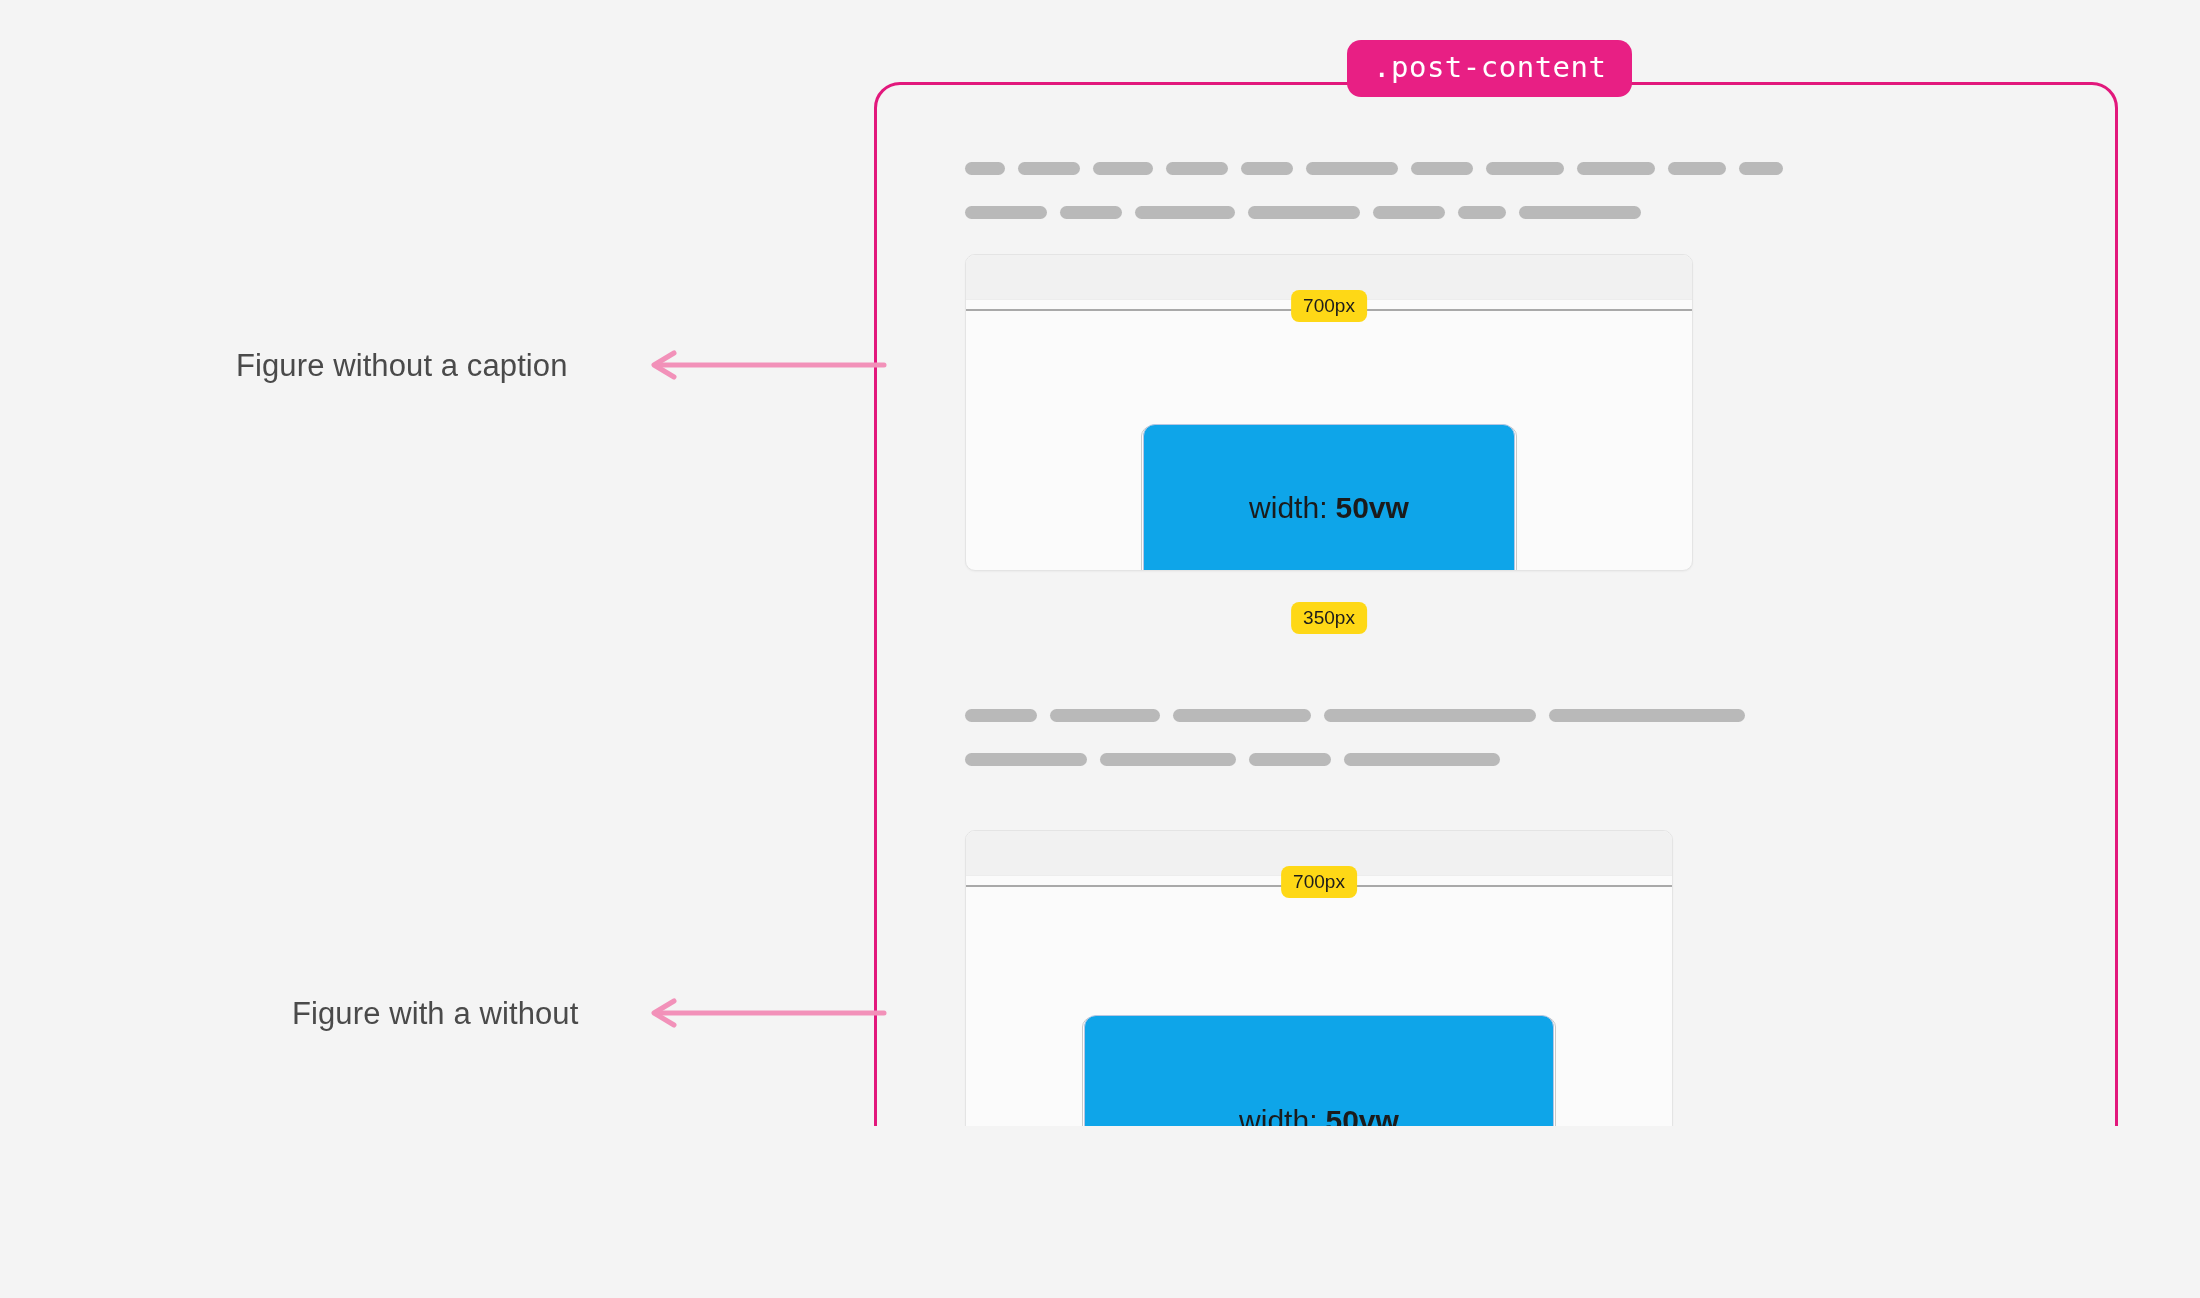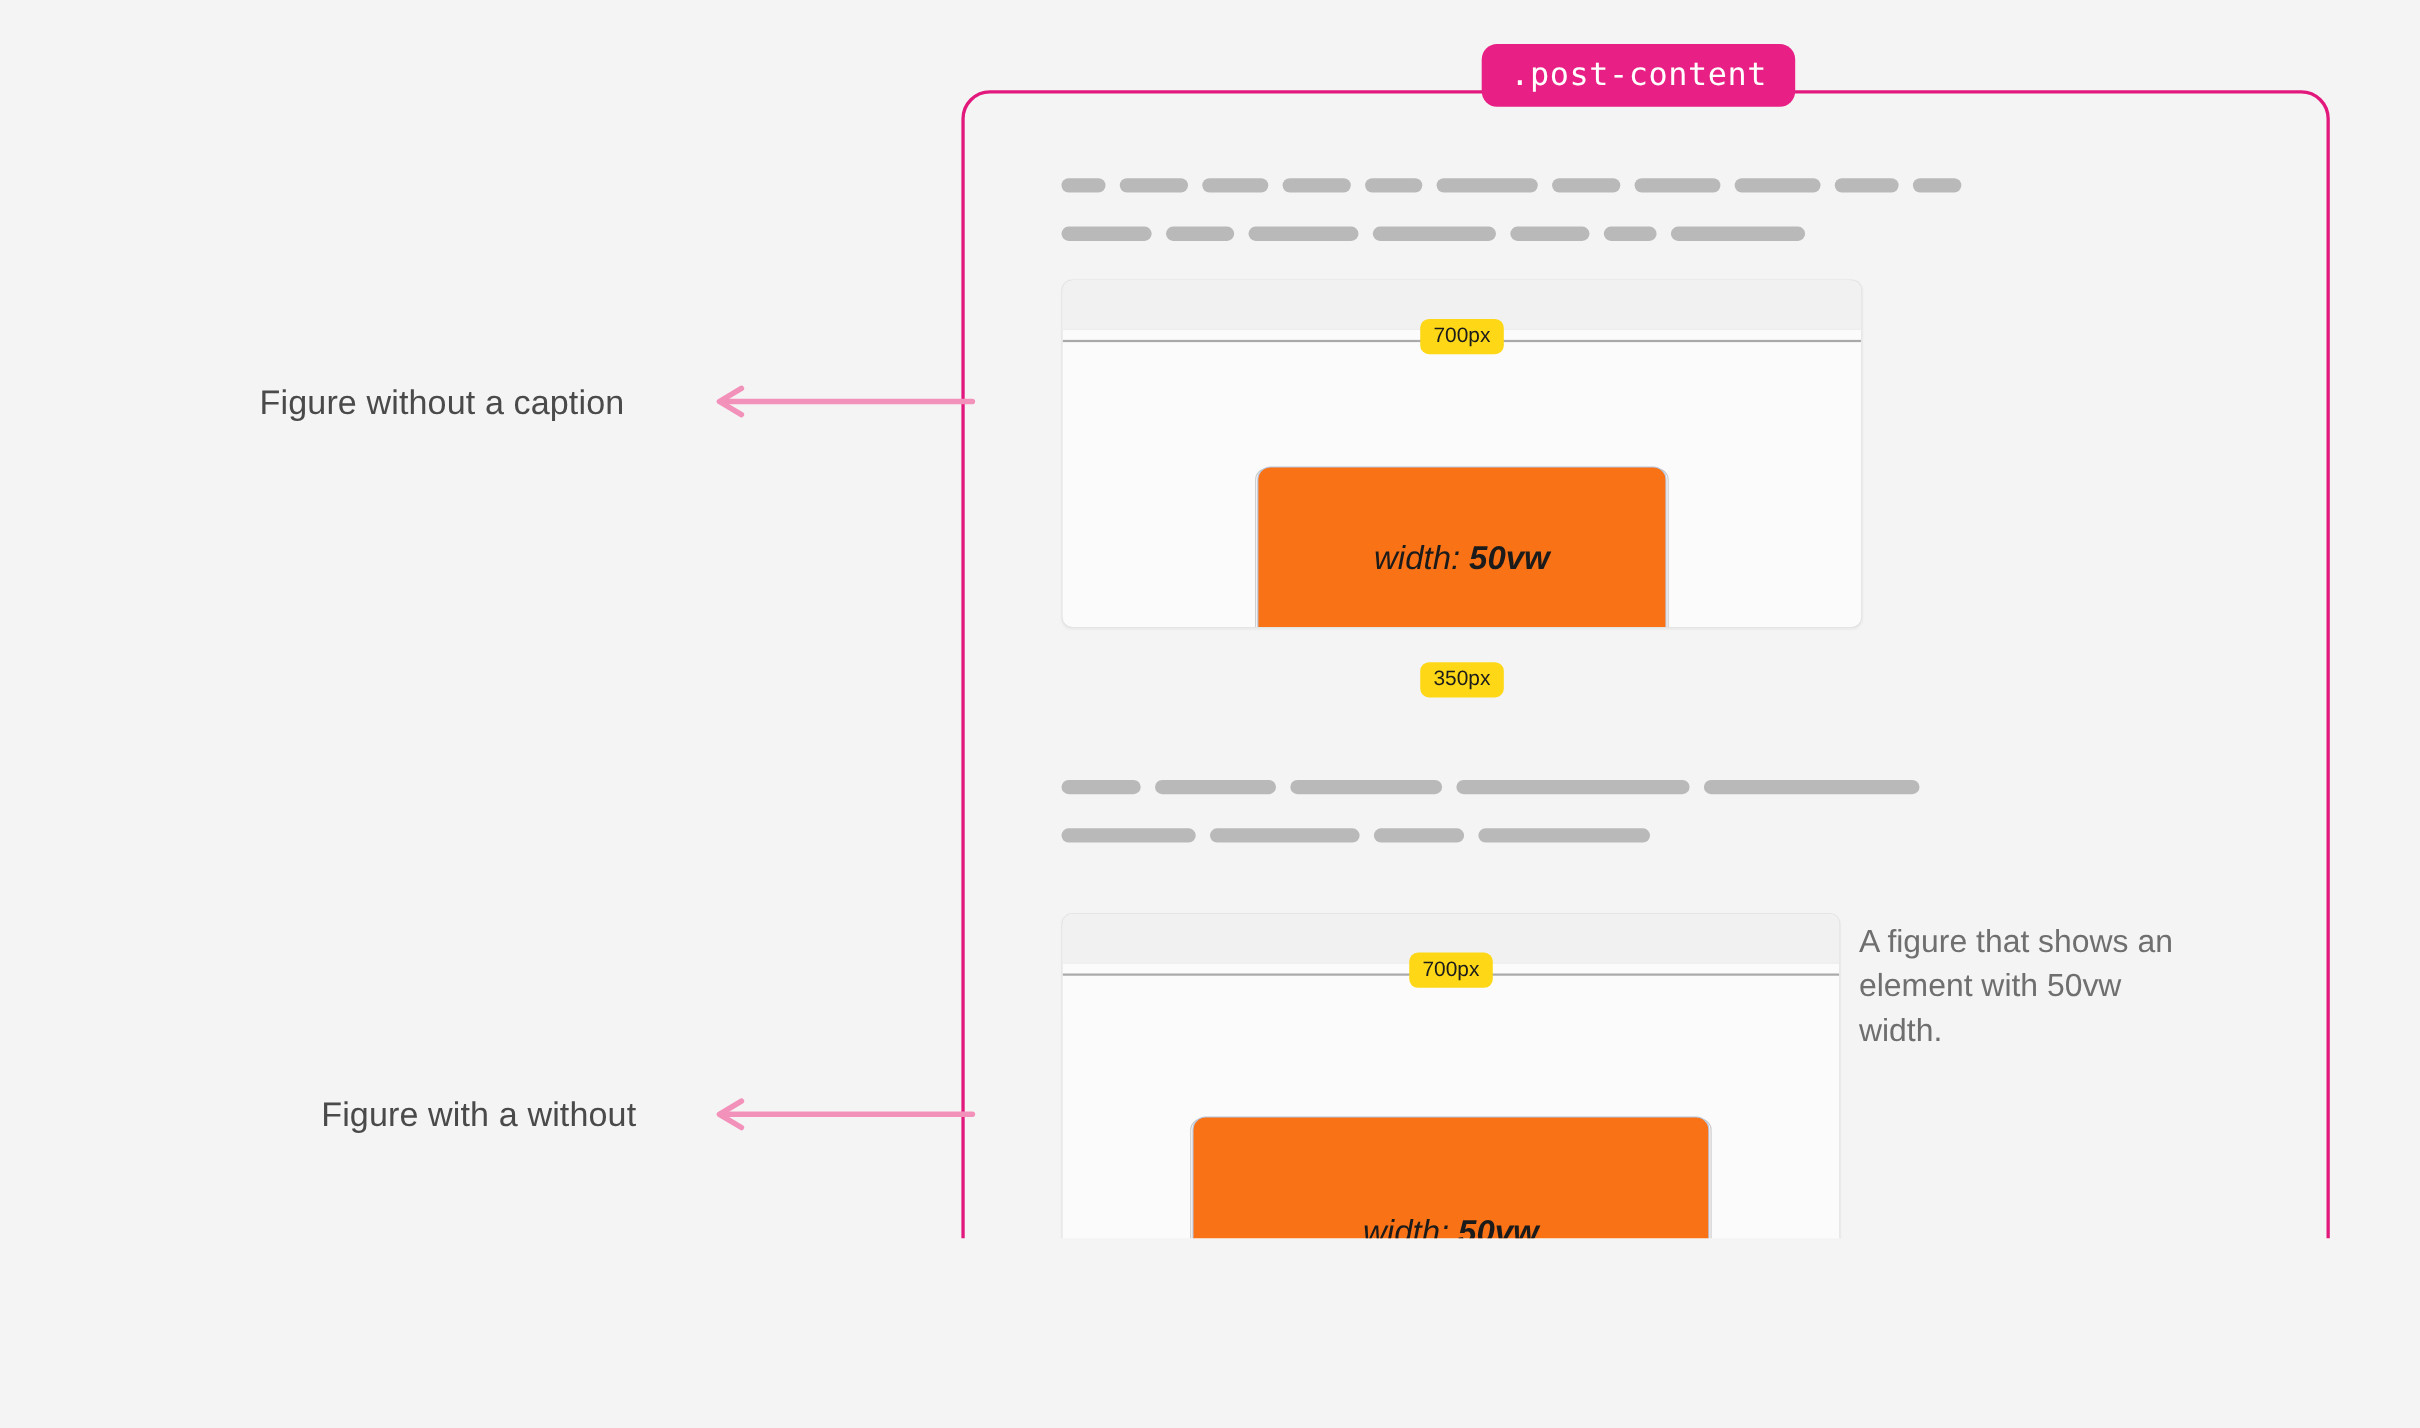--- a/index.html
+++ b/index.html
@@ -127,31 +127,30 @@
   
   .measure-box {
     position: absolute;
     border: 1px solid #c9c9c9;
     border-radius: 10px;
     box-sizing: border-box;
     background: #fcfcfc;
   }
   .el-box {
     position: absolute;
-    background: #f97316;
+    background: #0ea5e9;
     border: 1px solid #b6c6e2;
     border-radius: 12px;
     box-sizing: border-box;
     display: flex;
     align-items: center;
     justify-content: center;
     color: #1b1b1b;
     font-size: 30px;
     z-index: 2;
-    font-style: italic;
   }
   .el-box .strong { font-weight: 700; margin-left: 8px; }
 
   
   .figure-caption {
     position: absolute;
     color: #6f6f6f;
     font-size: 29px;
     line-height: 1.39;
     width: 300px;
@@ -247,15 +246,14 @@
       <div class="measure-box" style="left: 116px; top: 127px; width: 474px; height: 244px;"></div>
       <div class="el-box" style="left: 118px; top: 125px; width: 470px; height: 212px;">
         <span>width:</span>
         <span class="strong">50vw</span>
       </div>
     </div>
   </div>
   <div class="badge" id="badge-700-2" style="left: 1319px; top: 882px;">700px</div>
   <div class="badge" id="badge-350-2" style="left: 1319px; top: 1259px;">350px</div>
 
-  <div class="figure-caption" style="left:1690px; top:836px;">A figure that shows an element with 50vw width.</div>
 
 </div>
 
 </body></html>

